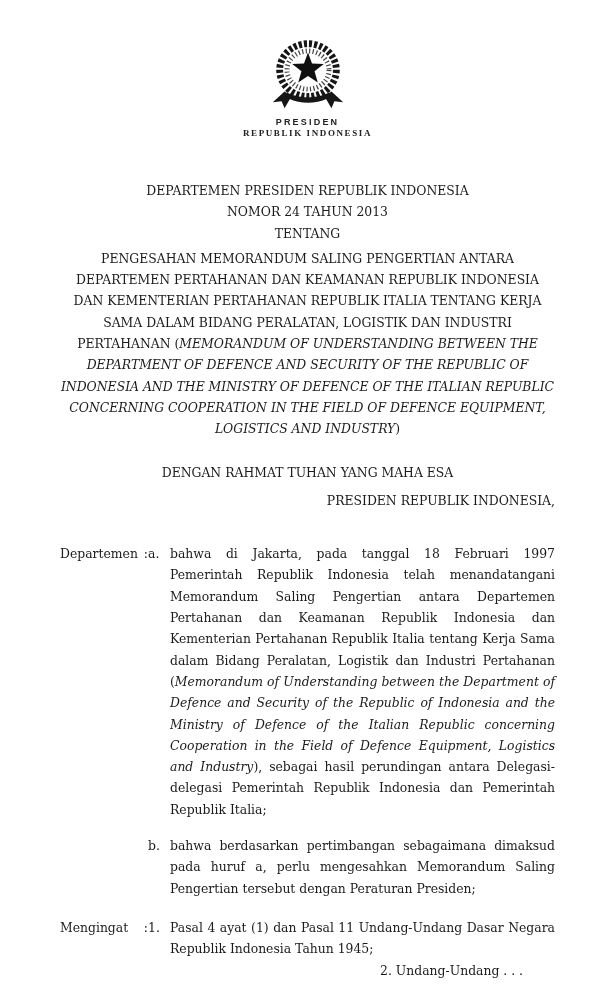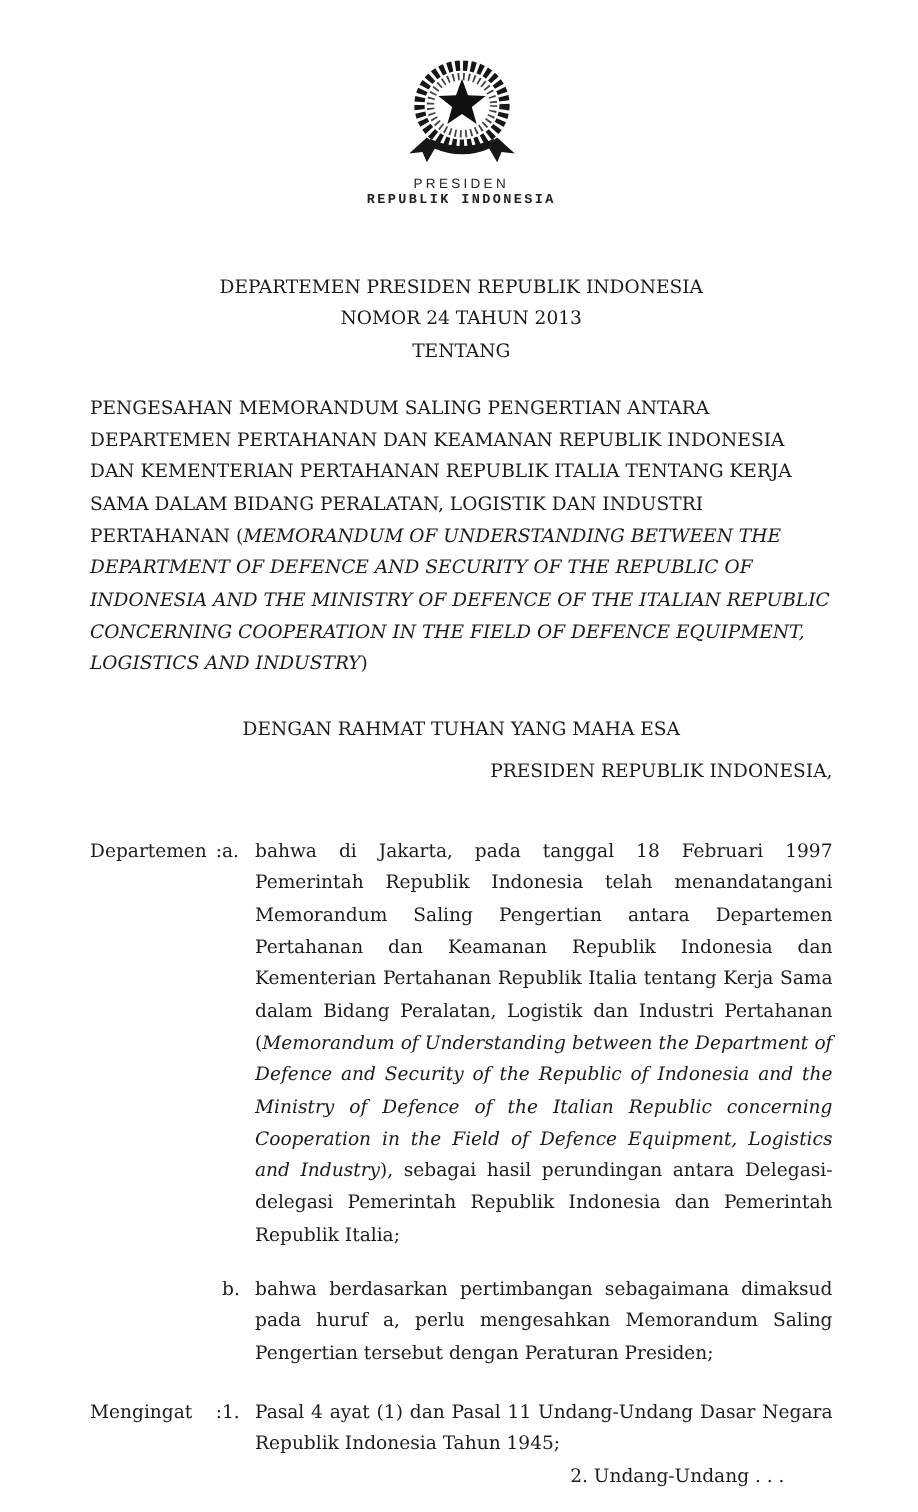--- a/index.html
+++ b/index.html
@@ -13,34 +13,34 @@
     width: 612px; height: 1008px;
     padding: 36px 57px 0 60px;
     overflow: hidden;
     background: #ffffff;
   }
   .letterhead { text-align: center; }
   .emblem-wrap { display: flex; justify-content: center; }
   .lh-line1 {
     margin-top: 5px;
     font-family: "Liberation Sans", sans-serif;
-    font-size: 9px; font-weight: 400; letter-spacing: 2.2px; color: #222;
+    font-size: 9px; font-weight: 700; letter-spacing: 2.2px; color: #222;
   }
   .lh-line2 {
     margin-top: 1px;
-    font-family: Liberation Mono, monospace;
+    font-family: Liberation Serif, serif;
     font-size: 9px; font-weight: 700; letter-spacing: 1.6px; color: #222;
   }
   .title-block {
     margin-top: 42px;
     text-align: center;
     font-size: 12.4px;
     line-height: 21.3px;
   }
-  .subject { max-width: 505px; margin: 17px auto; text-align: left; }
+  .subject { max-width: 505px; margin: 4px auto; text-align: center; }
   .subject i, .text i { font-style: italic; }
   .invocation { margin-top: 22px; text-align: center; font-size: 12.4px; line-height: 21.3px; }
   .issuer { margin-top: 7px; text-align: right; font-size: 12.4px; line-height: 21.3px; }
   .clause {
     display: flex;
     font-size: 12.4px;
     line-height: 21.3px;
   }
   .clause.menimbang { margin-top: 32px; }
   .clause.mengingat { margin-top: 18px; justify-content: space-between; }

